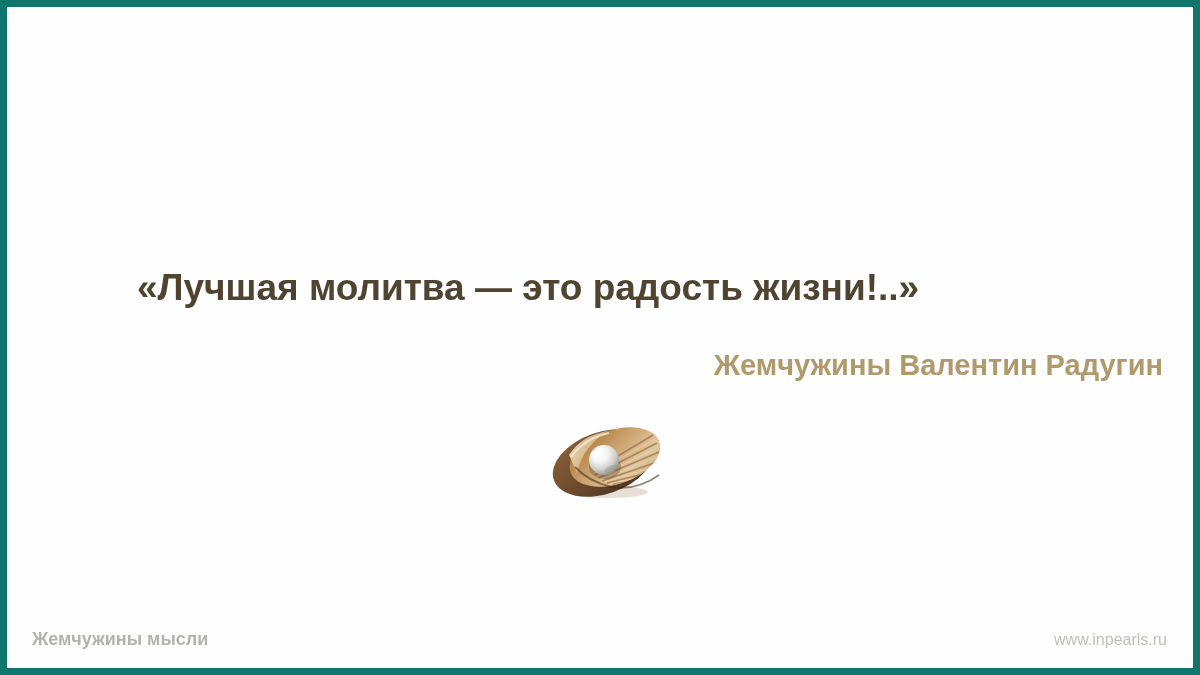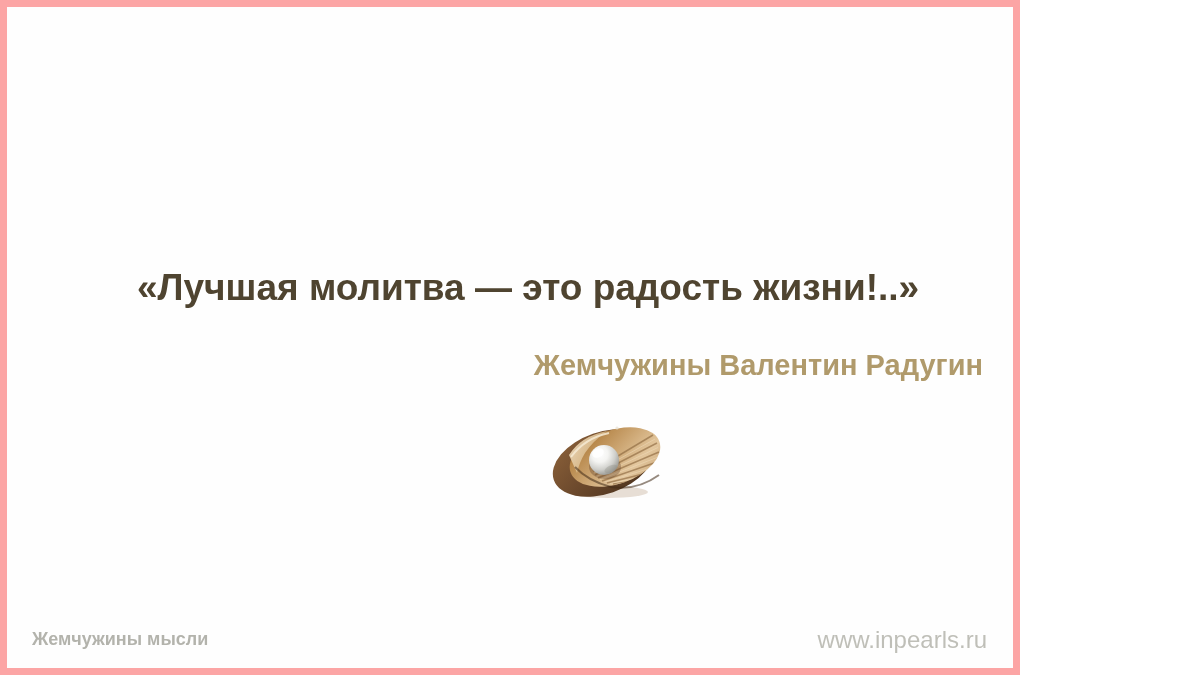--- a/index.html
+++ b/index.html
@@ -4,25 +4,25 @@
 <title>Жемчужины мысли</title>
 <style>
   html, body {
     margin: 0;
     padding: 0;
     background: #ffffff;
   }
 
   .card {
     position: relative;
-    width: 1020px;
+    width: 1200px;
     height: 675px;
     box-sizing: border-box;
     background: #fefefe;
-    border: 7px solid #fca5a5;
+    border: 7px solid #0f766e;
     overflow: hidden;
     font-family: "Liberation Sans", "DejaVu Sans", sans-serif;
   }
 
   
   .quote-line {
     position: absolute;
     left: 130px;
     top: 258px;
     width: 940px;
@@ -76,21 +76,21 @@
     line-height: 28px;
     white-space: nowrap;
   }
 
   .footer-site {
     position: absolute;
     right: 26px;
     top: 619px;
     color: #bfbfb8;
     font-family: "Liberation Sans", "DejaVu Sans", sans-serif;
-    font-size: 24px;
+    font-size: 16px;
     font-weight: normal;
     line-height: 28px;
     white-space: nowrap;
   }
 </style>
 </head>
 <body>
 
 <div class="card">
 

